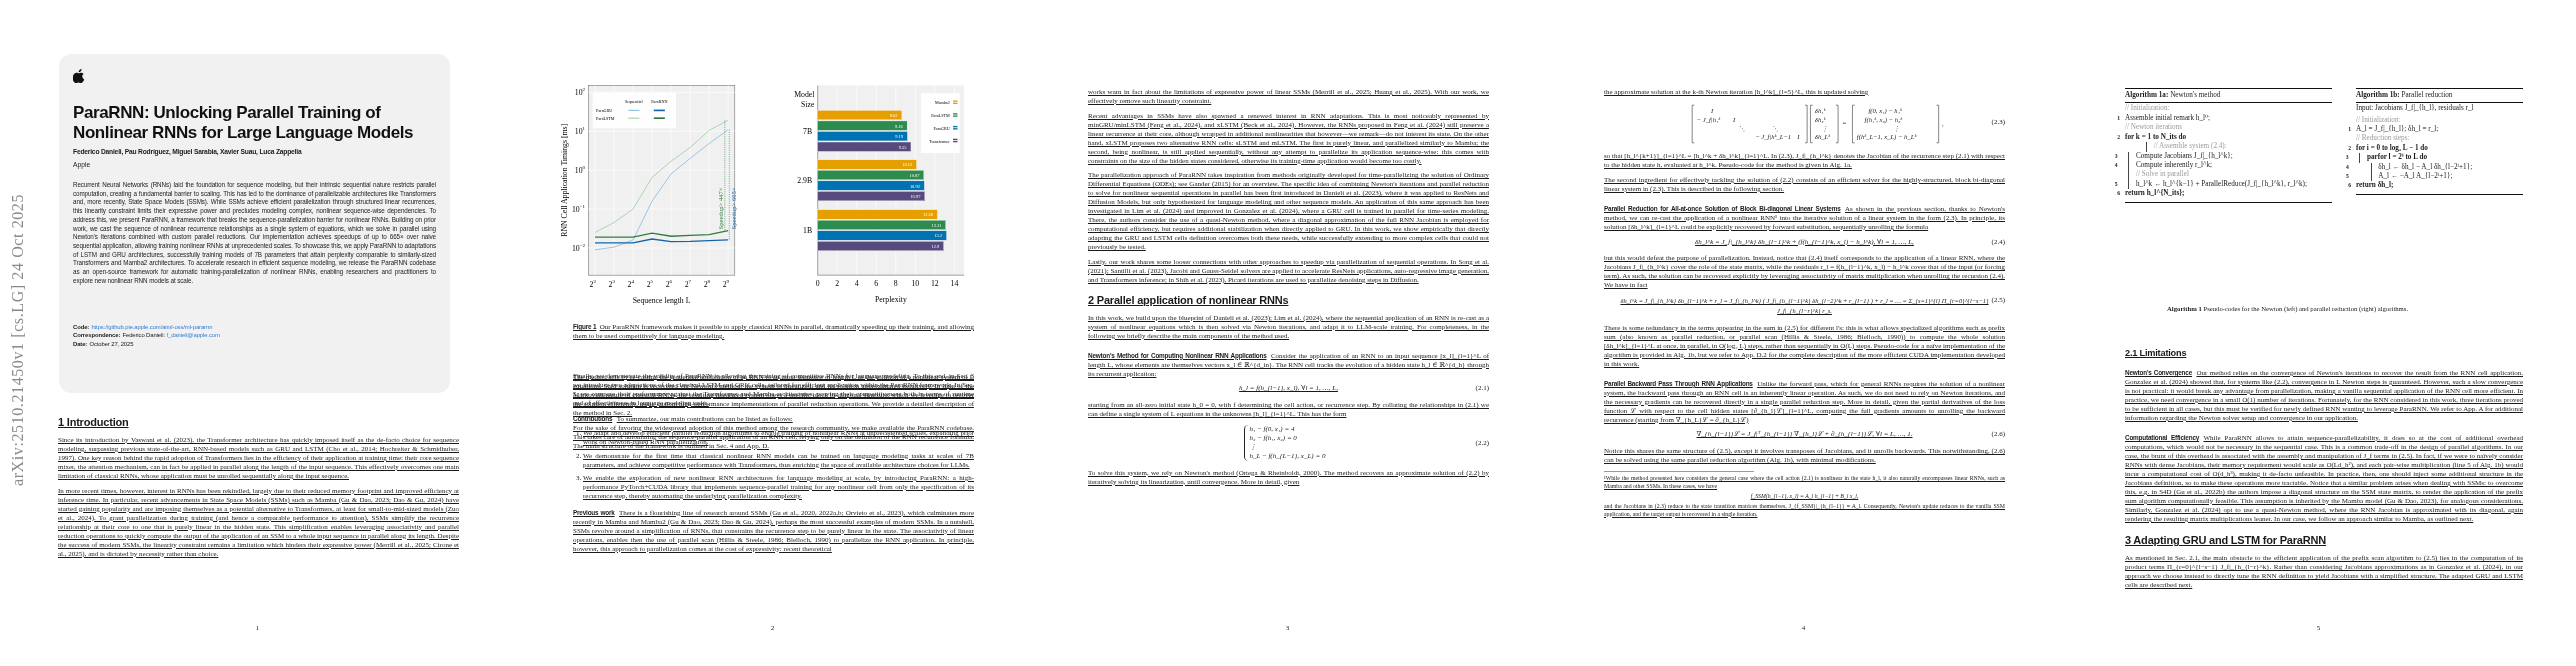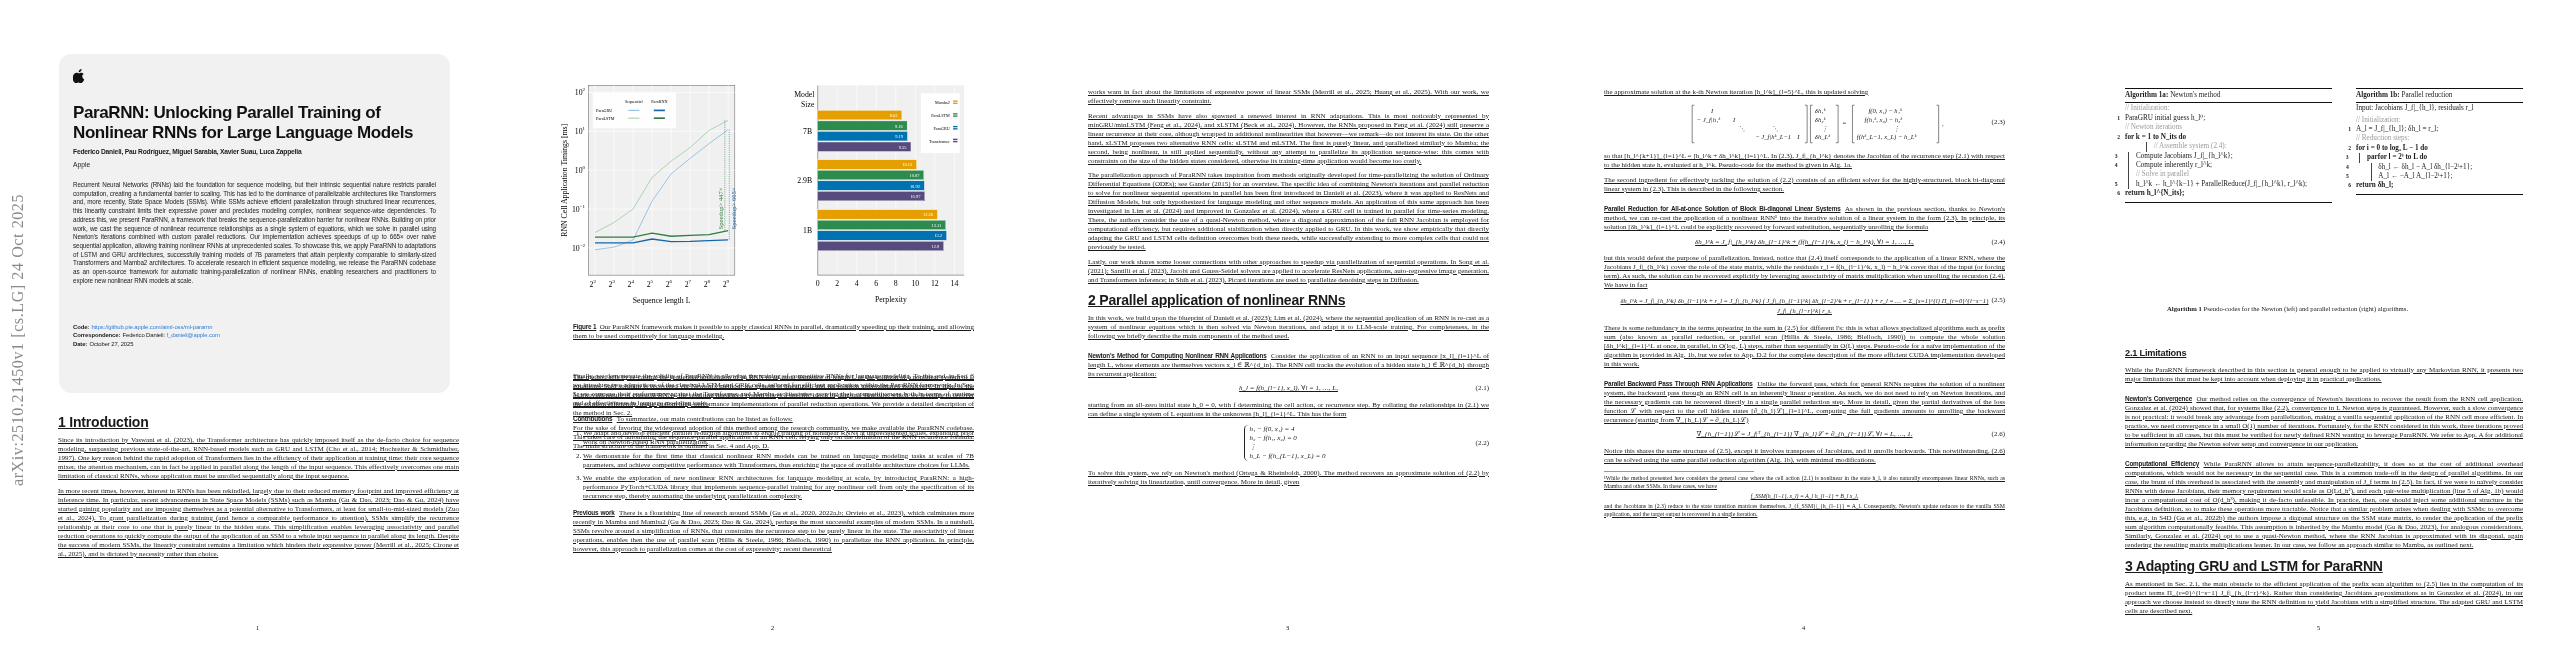--- a/index.html
+++ b/index.html
@@ -1,21 +1,21 @@
 <!DOCTYPE html>
 <html style="font-size:9px"><head>
 <meta charset="utf-8">
 <style>
   html,body{margin:0;padding:0;background:#fff;}
   body{width:2576px;height:667px;position:relative;overflow:hidden;font-family:"Liberation Serif","DejaVu Serif",serif;color:#1a1a1a;}
   .page{position:absolute;top:0;width:515px;height:667px;background:#fff;}
   .col{position:absolute;left:58px;width:401px;font-size:7px;line-height:9px;text-align:justify;text-decoration:underline;}
   .p{margin:0 0 5.6px 0;}
   .lnk{color:#2f7ed8;}
-  .h1{font-family:"Liberation Sans",sans-serif;font-weight:bold;font-size:14px;margin:0 0 9px 0;letter-spacing:-0.2px;}
+  .h1{font-family:"Liberation Sans",sans-serif;font-weight:bold;font-size:11px;margin:0 0 9px 0;letter-spacing:-0.2px;}
   .h2{font-family:"Liberation Sans",sans-serif;font-weight:bold;font-size:9.2px;margin:0 0 7.8px 0;letter-spacing:-0.2px;}
   .runin{font-family:"Liberation Sans",sans-serif;font-weight:bold;font-size:6.4px;letter-spacing:-0.2px;margin-right:4.4px;}
   .pnum{position:absolute;top:624px;width:515px;text-align:center;font-size:7px;left:0;}
   
   .stamp{position:absolute;left:4.4px;top:167px;width:28px;height:345px;}
   .stamp span{position:absolute;left:50%;top:50%;transform:translate(-50%,-50%) rotate(-90deg);white-space:nowrap;font-size:16px;color:#8a8a8a;font-family:"Liberation Serif",serif;letter-spacing:0.6px;}
   .card{position:absolute;left:59px;top:54px;width:391px;height:339px;background:#f1f1f1;border-radius:12.2px;}
   .apple{position:absolute;left:14px;top:14.5px;width:12.2px;height:14.5px;}
   .title{position:absolute;left:14px;top:49px;width:372px;font-family:"Liberation Sans",sans-serif;font-weight:bold;font-size:17px;line-height:19.5px;letter-spacing:-0.4px;color:#111;}
   .authors{position:absolute;left:14px;top:94px;font-family:"Liberation Sans",sans-serif;font-weight:bold;font-size:6.7px;letter-spacing:-0.2px;}
@@ -287,21 +287,21 @@
     </div>
   </div>
   <div class="pnum">4</div>
 </div>
 
 <div class="page" style="left:2061px">
   <div class="alg" style="left:64px;top:88px;width:207px;">
     <div class="hd"><b>Algorithm 1a:</b> <span>Newton's method</span></div>
     <div id="alg1a-body" style="padding:1.7px 0 3.3px 0;">
         <div class="ln" style="padding-left: 0px;"><span class="no" style="left: -7.8px;"></span><span class="cm">// Initialization:</span></div>
-        <div class="ln" style="padding-left: 0px;"><span class="no" style="left: -7.8px;">1</span><span>ParaGRU initial guess h_l⁰;</span></div>
+        <div class="ln" style="padding-left: 0px;"><span class="no" style="left: -7.8px;">1</span><span>Assemble initial remark h_l⁰;</span></div>
         <div class="ln" style="padding-left: 0px;"><span class="no" style="left: -7.8px;"></span><span class="cm">// Newton iterations</span></div>
         <div class="ln" style="padding-left: 0px;"><span class="no" style="left: -7.8px;">2</span><span style="font-weight: bold;">for k = 1 to N_its do</span></div>
         <div class="ln" style="padding-left: 6.7px; border-left: 0.6px solid rgb(68, 68, 68); margin-left: 21px;"><span class="no" style="left: -14.5px;"></span><span class="cm">// Assemble system (2.4):</span></div>
         <div class="ln" style="padding-left: 6.7px; border-left: 0.6px solid rgb(68, 68, 68); margin-left: 3.3px;"><span class="no" style="left: -14.5px;">3</span><span>Compute Jacobians J_f|_{h_l^k};</span></div>
         <div class="ln" style="padding-left: 6.7px; border-left: 0.6px solid rgb(68, 68, 68); margin-left: 3.3px;"><span class="no" style="left: -14.5px;">4</span><span>Compute inherently r_l^k;</span></div>
         <div class="ln" style="padding-left: 6.7px; border-left: 0.6px solid rgb(68, 68, 68); margin-left: 3.3px;"><span class="no" style="left: -14.5px;"></span><span class="cm">// Solve in parallel</span></div>
         <div class="ln" style="padding-left: 6.7px; border-left: 0.6px solid rgb(68, 68, 68); margin-left: 3.3px;"><span class="no" style="left: -14.5px;">5</span><span>h_l^k ← h_l^{k−1} + ParallelReduce(J_f|_{h_l^k}, r_l^k);</span></div>
         <div class="ln" style="padding-left: 0px;"><span class="no" style="left: -7.8px;">6</span><span style="font-weight: bold;">return h_l^{N_its};</span></div>
       </div>
   </div>
@@ -316,21 +316,20 @@
         <div class="ln" style="padding-left: 6.7px; border-left: 0.6px solid rgb(68, 68, 68); margin-left: 3.3px;"><span class="no" style="left: -14.5px;">3</span><span style="font-weight: bold;">parfor l = 2ⁱ to L do</span></div>
         <div class="ln" style="padding-left: 6.7px; border-left: 0.6px solid rgb(68, 68, 68); margin-left: 14.5px;"><span class="no" style="left: -25.6px;">4</span><span>δh_l ← δh_l − A_l δh_{l−2ⁱ+1};</span></div>
         <div class="ln" style="padding-left: 6.7px; border-left: 0.6px solid rgb(68, 68, 68); margin-left: 14.5px;"><span class="no" style="left: -25.6px;">5</span><span>A_l ← −A_l A_{l−2ⁱ+1};</span></div>
         <div class="ln" style="padding-left: 0px;"><span class="no" style="left: -7.8px;">6</span><span style="font-weight: bold;">return δh_l;</span></div>
       </div>
   </div>
   <div style="position:absolute;left:106px;top:305px;font-size:6.7px;"><b>Algorithm 1</b>  <span>Pseudo-codes for the Newton (left) and parallel reduction (right) algorithms.</span></div>
 
   <div class="col" style="top:349px;left:64px;width:398px;">
     <div class="h2">2.1   Limitations</div>
-    <p class="p">While the ParaRNN framework described in this section is general enough to be applied to virtually any Markovian RNN, it presents two major limitations that must be kept into account when deploying it in practical applications.</p>
     <p class="p" style="margin-top:10px;"><span class="runin">Newton's Convergence</span><span>Our method relies on the convergence of Newton's iterations to recover the result from the RNN cell application. Gonzalez et al. (2024) showed that, for systems like (2.2), convergence in L Newton steps is guaranteed. However, such a slow convergence is not practical: it would break any advantage from parallelization, making a vanilla sequential application of the RNN cell more efficient. In practice, we need convergence in a small O(1) number of iterations. Fortunately, for the RNN considered in this work, three iterations proved to be sufficient in all cases, but this must be verified for newly defined RNN wanting to leverage ParaRNN. We refer to App. A for additional information regarding the Newton solver setup and convergence in our application.</span></p>
     <p class="p" style="margin-top:10px;"><span class="runin">Computational Efficiency</span><span>While ParaRNN allows to attain sequence-parallelizability, it does so at the cost of additional overhead computations, which would not be necessary in the sequential case. This is a common trade-off in the design of parallel algorithms. In our case, the brunt of this overhead is associated with the assembly and manipulation of J_f terms in (2.5). In fact, if we were to naïvely consider RNNs with dense Jacobians, their memory requirement would scale as O(Ld_h²), and each pair-wise multiplication (line 5 of Alg. 1b) would incur a computational cost of O(d_h³), making it de-facto unfeasible. In practice, then, one should inject some additional structure in the Jacobians definition, so to make these operations more tractable. Notice that a similar problem arises when dealing with SSMs: to overcome this, e.g. in S4D (Gu et al., 2022b) the authors impose a diagonal structure on the SSM state matrix, to render the application of the prefix sum algorithm computationally feasible. This assumption is inherited by the Mamba model (Gu &amp; Dao, 2023), for analogous considerations. Similarly, Gonzalez et al. (2024) opt to use a quasi-Newton method, where the RNN Jacobian is approximated with its diagonal, again rendering the resulting matrix multiplications leaner. In our case, we follow an approach similar to Mamba, as outlined next.</span></p>
     <div class="h1" style="margin-top:12.2px;">3   Adapting GRU and LSTM for ParaRNN</div>
     <p class="p">As mentioned in Sec. 2.1, the main obstacle to the efficient application of the prefix scan algorithm to (2.5) lies in the computation of its product terms Π_{r=0}^{l−s−1} J_f|_{h_{l−r}^k}. Rather than considering Jacobians approximations as in Gonzalez et al. (2024), in our approach we choose instead to directly tune the RNN definition to yield Jacobians with a simplified structure. The adapted GRU and LSTM cells are described next.</p>
   </div>
   <div class="pnum">5</div>
 </div>
 
 
 </body></html>

